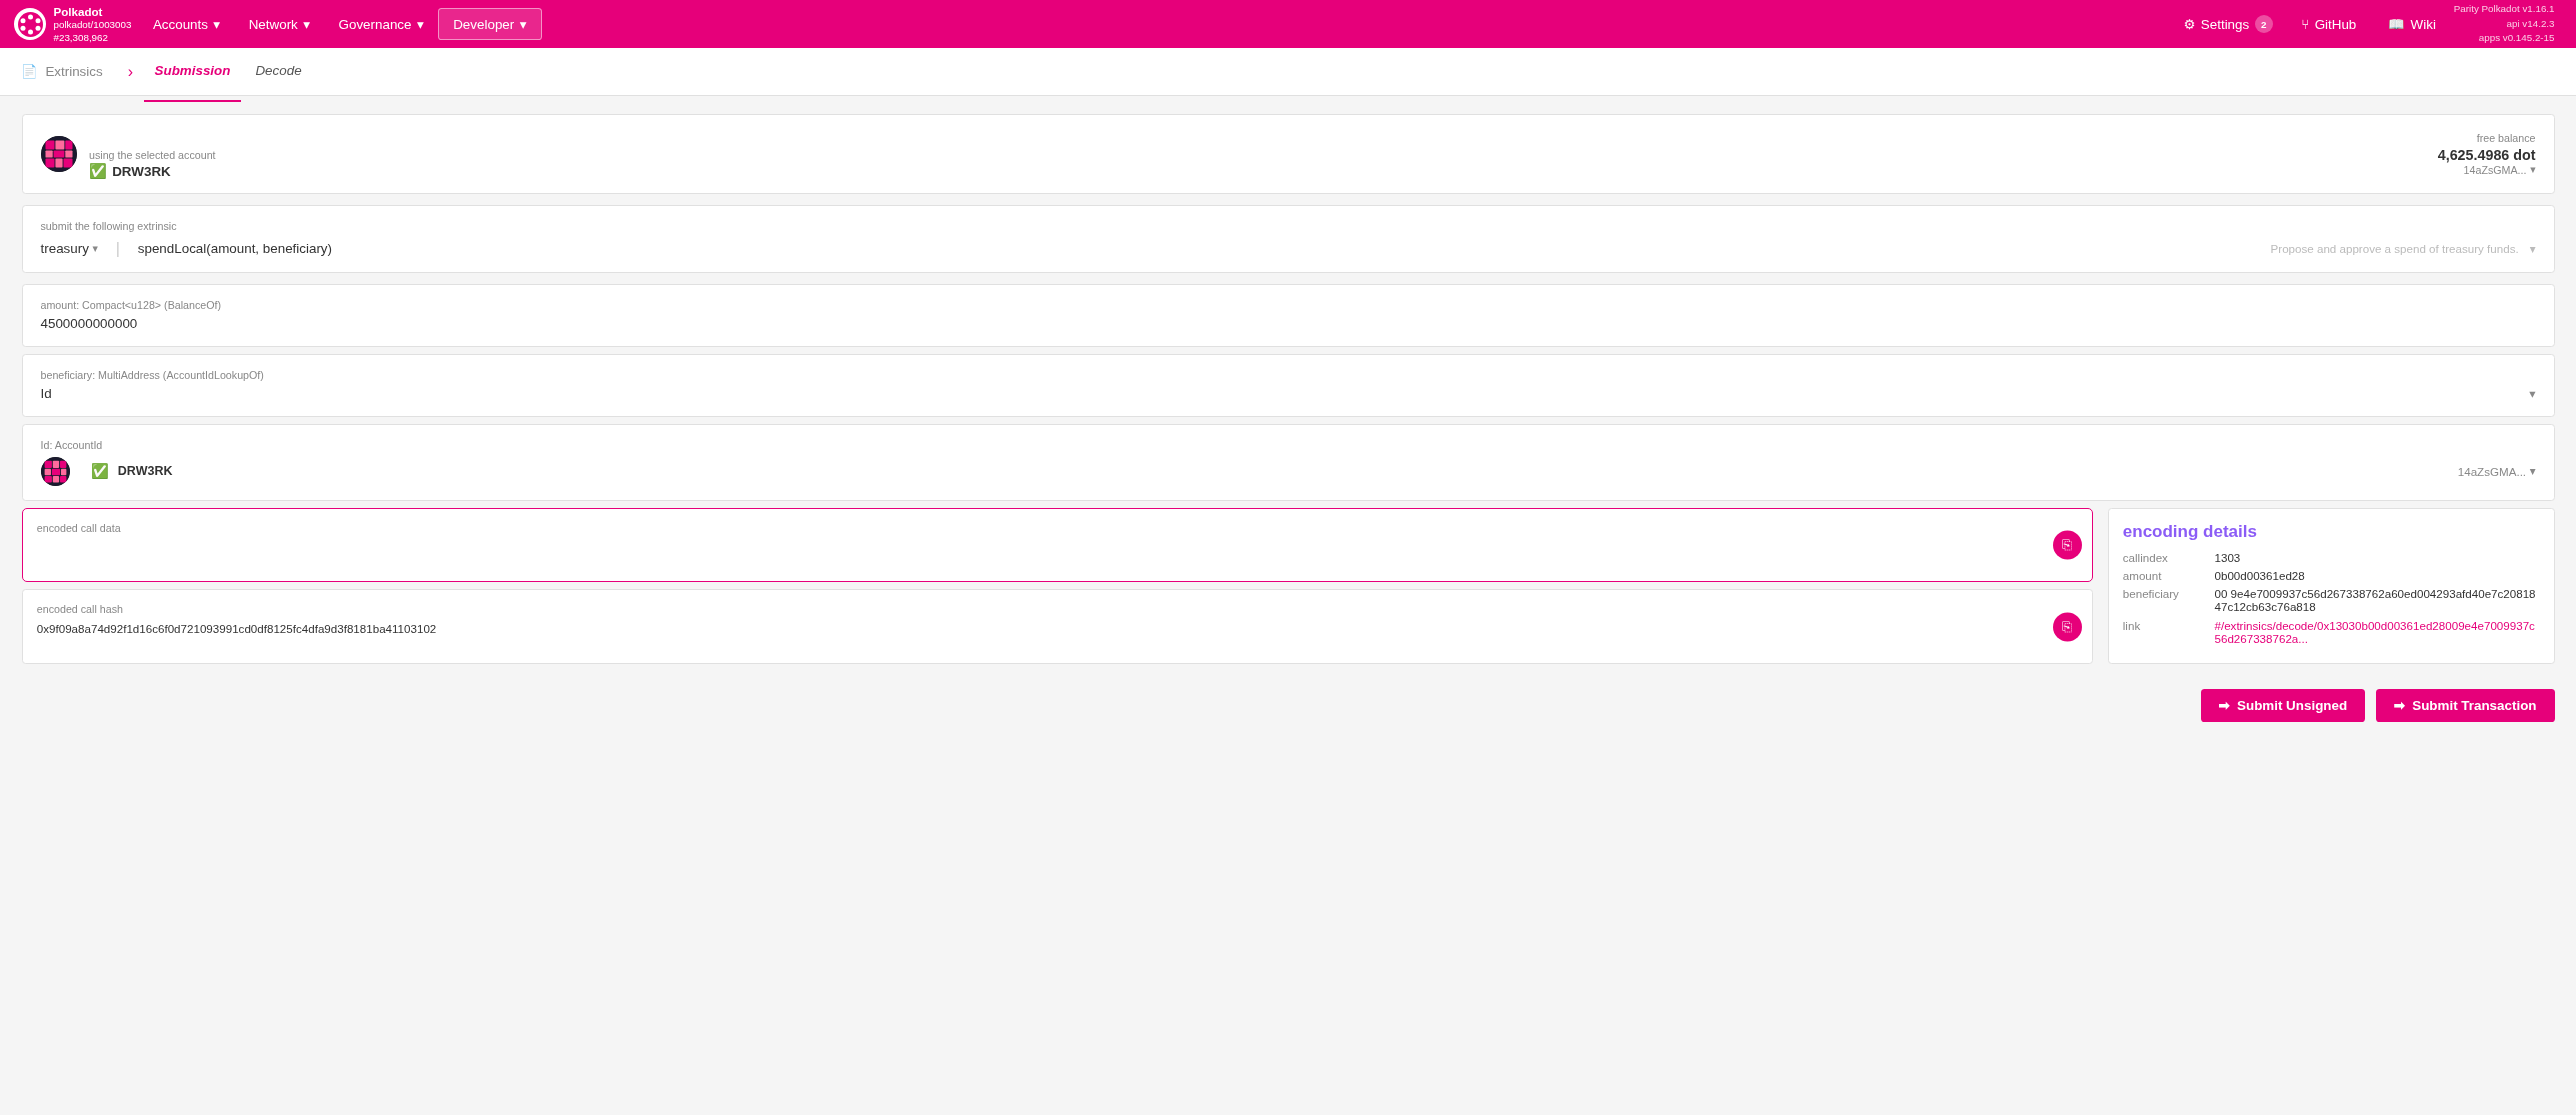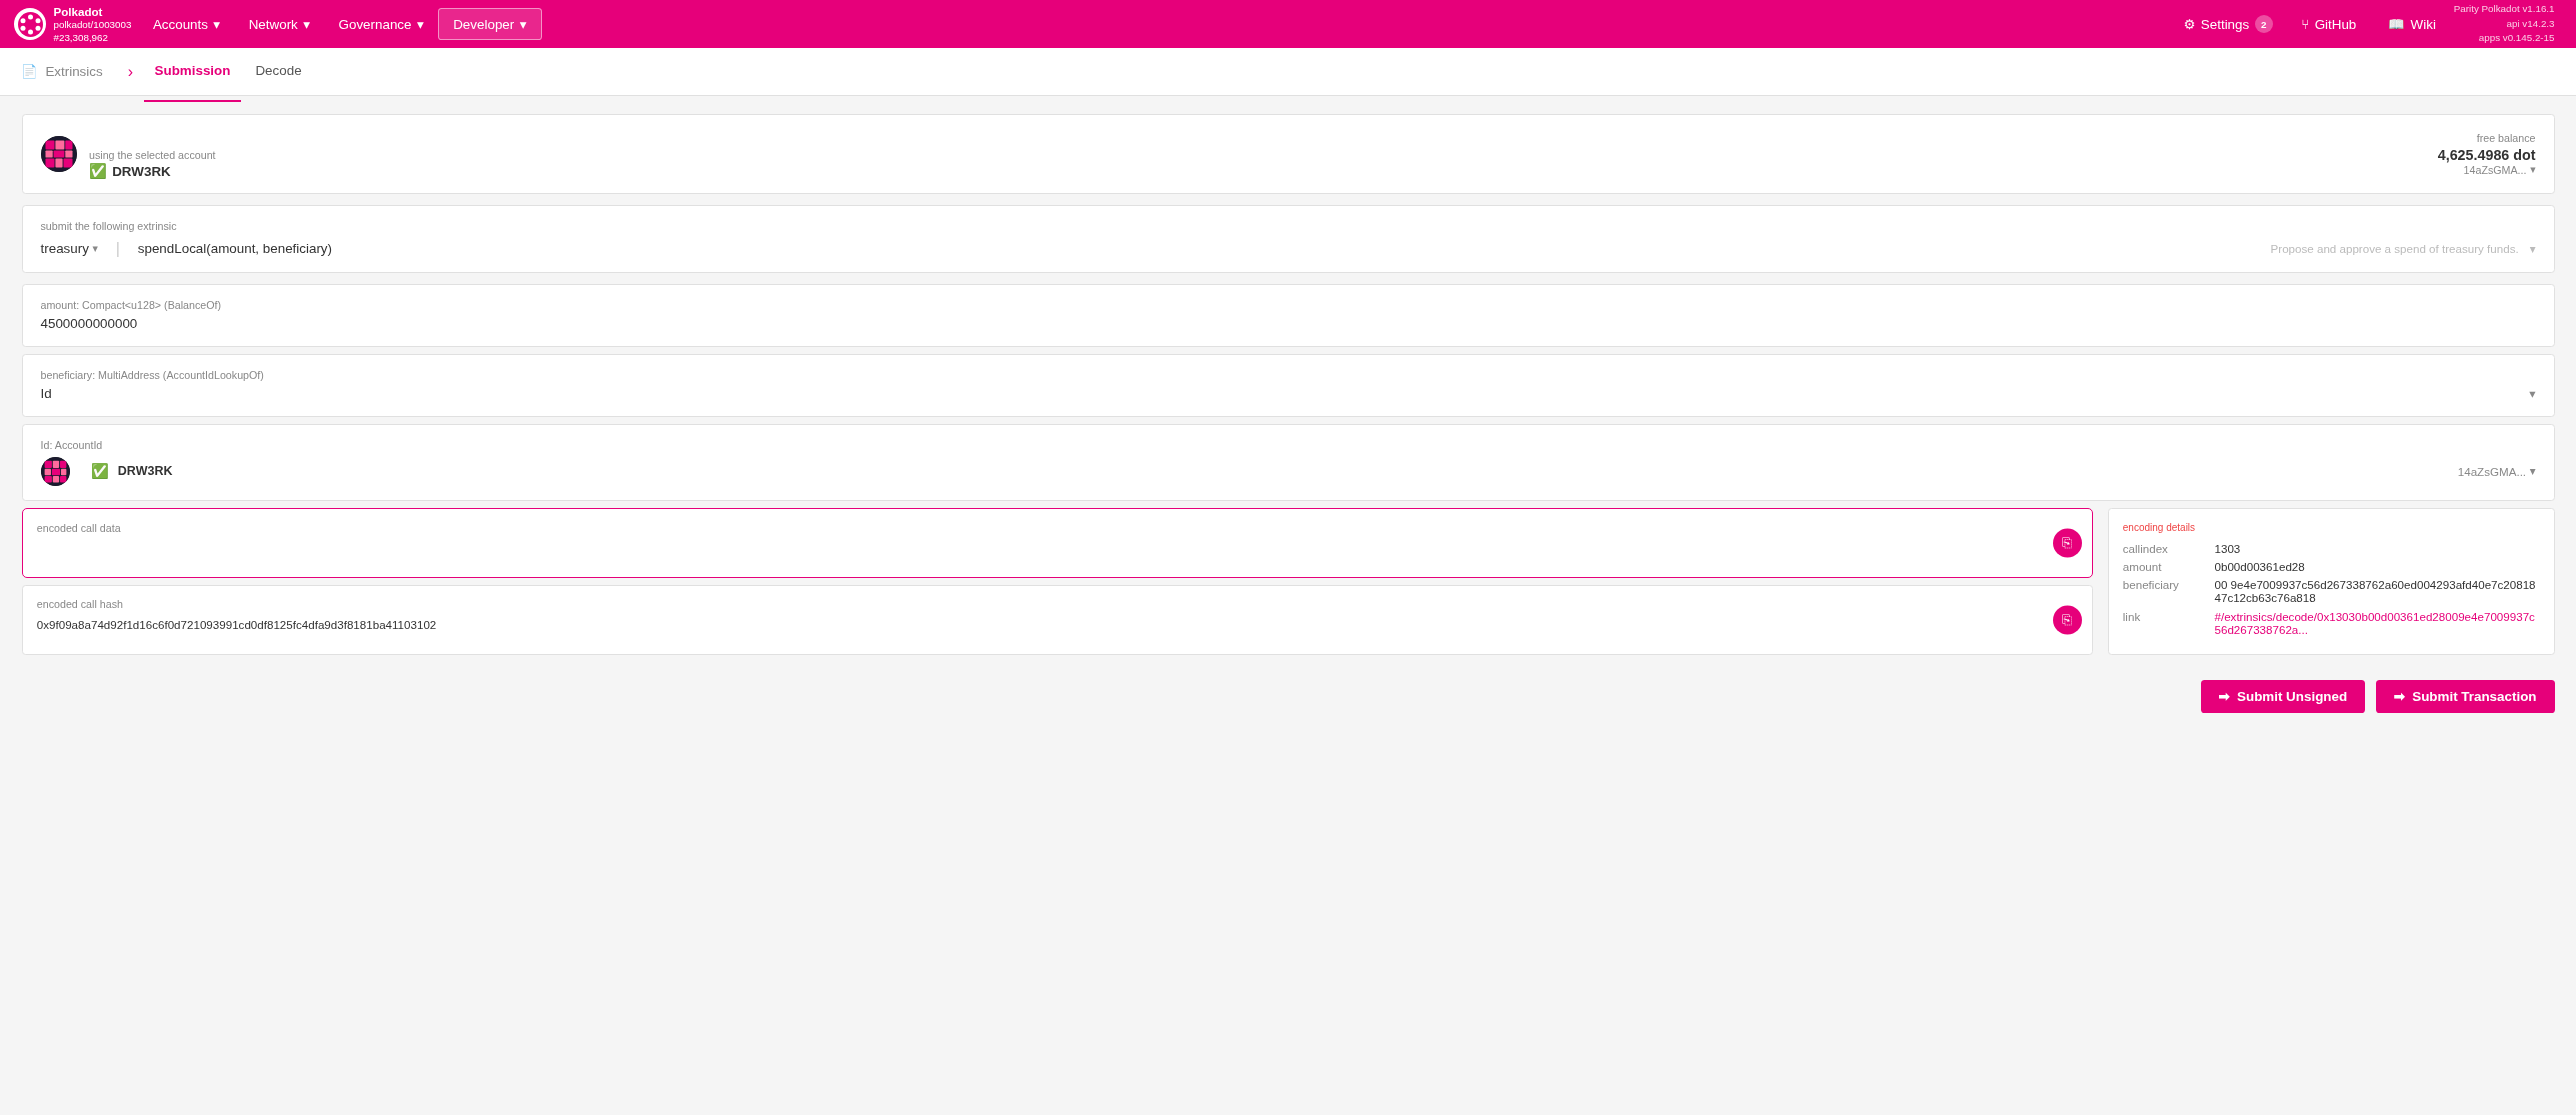--- a/index.html
+++ b/index.html
@@ -136,20 +136,21 @@
       height: 60px;
       display: flex;
       align-items: center;
       font-size: 13.4px;
       cursor: pointer;
       color: #555;
       border: none;
       background: none;
       border-bottom: 2.7px solid transparent;
       margin-bottom: -0.9px;
+      font-style: italic;
     }
     .subnav-tab.active {
       color: #e6007a;
       border-bottom: 2.7px solid #e6007a;
       font-weight: 600;
     }
 
     
     .main {
       padding: 18px 21.5px;
@@ -289,21 +290,21 @@
     }
 
     
     .encoding-details {
       flex: 0 0 447px;
       background: white;
       border-radius: 3.6px;
       border: 0.9px solid #e0e0e0;
       padding: 12.5px 14.3px;
     }
-    .encoding-title { font-size: 10px; font-weight: 400; color: #ef4444; margin-bottom: 9px; }
+    .encoding-title { font-size: 17px; font-weight: 700; color: #8b5cf6; margin-bottom: 9px; }
     .encoding-row {
       display: flex;
       align-items: baseline;
       gap: 10.7px;
       margin-bottom: 5.4px;
       font-size: 11.6px;
     }
     .encoding-key { color: #888; min-width: 81px; }
     .encoding-val { color: #333; word-break: break-all; }
     .encoding-link { color: #e6007a; cursor: pointer; word-break: break-all; }

